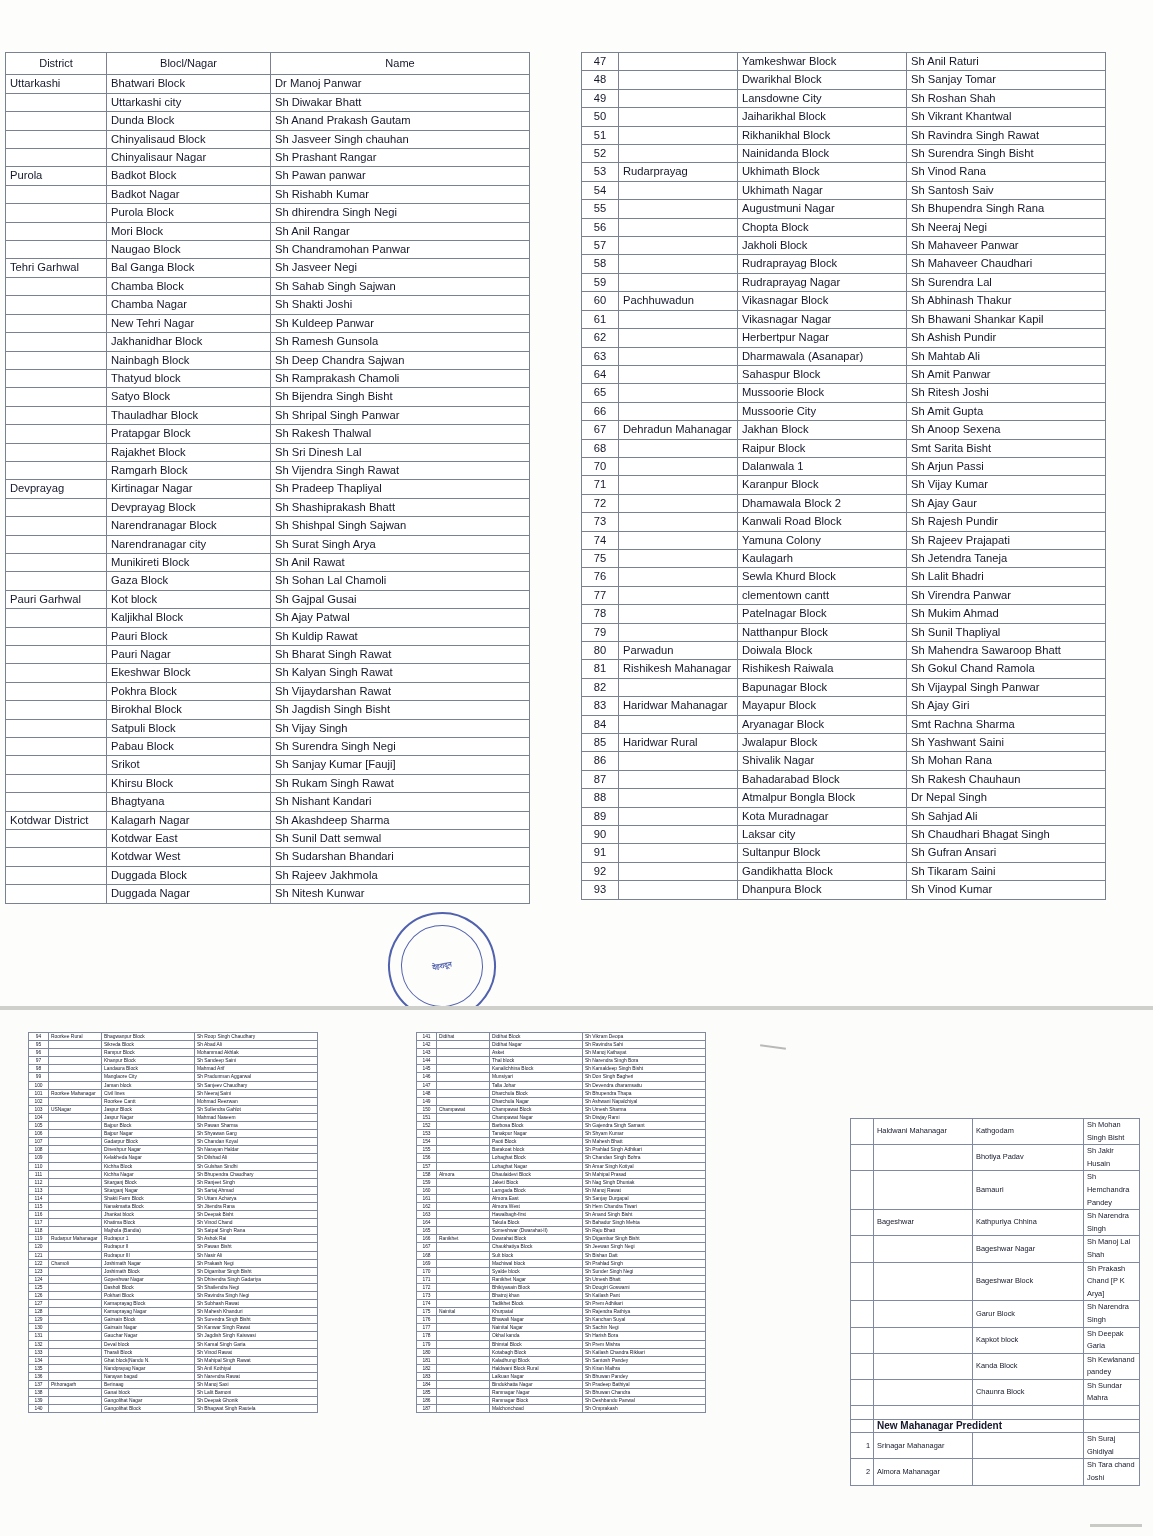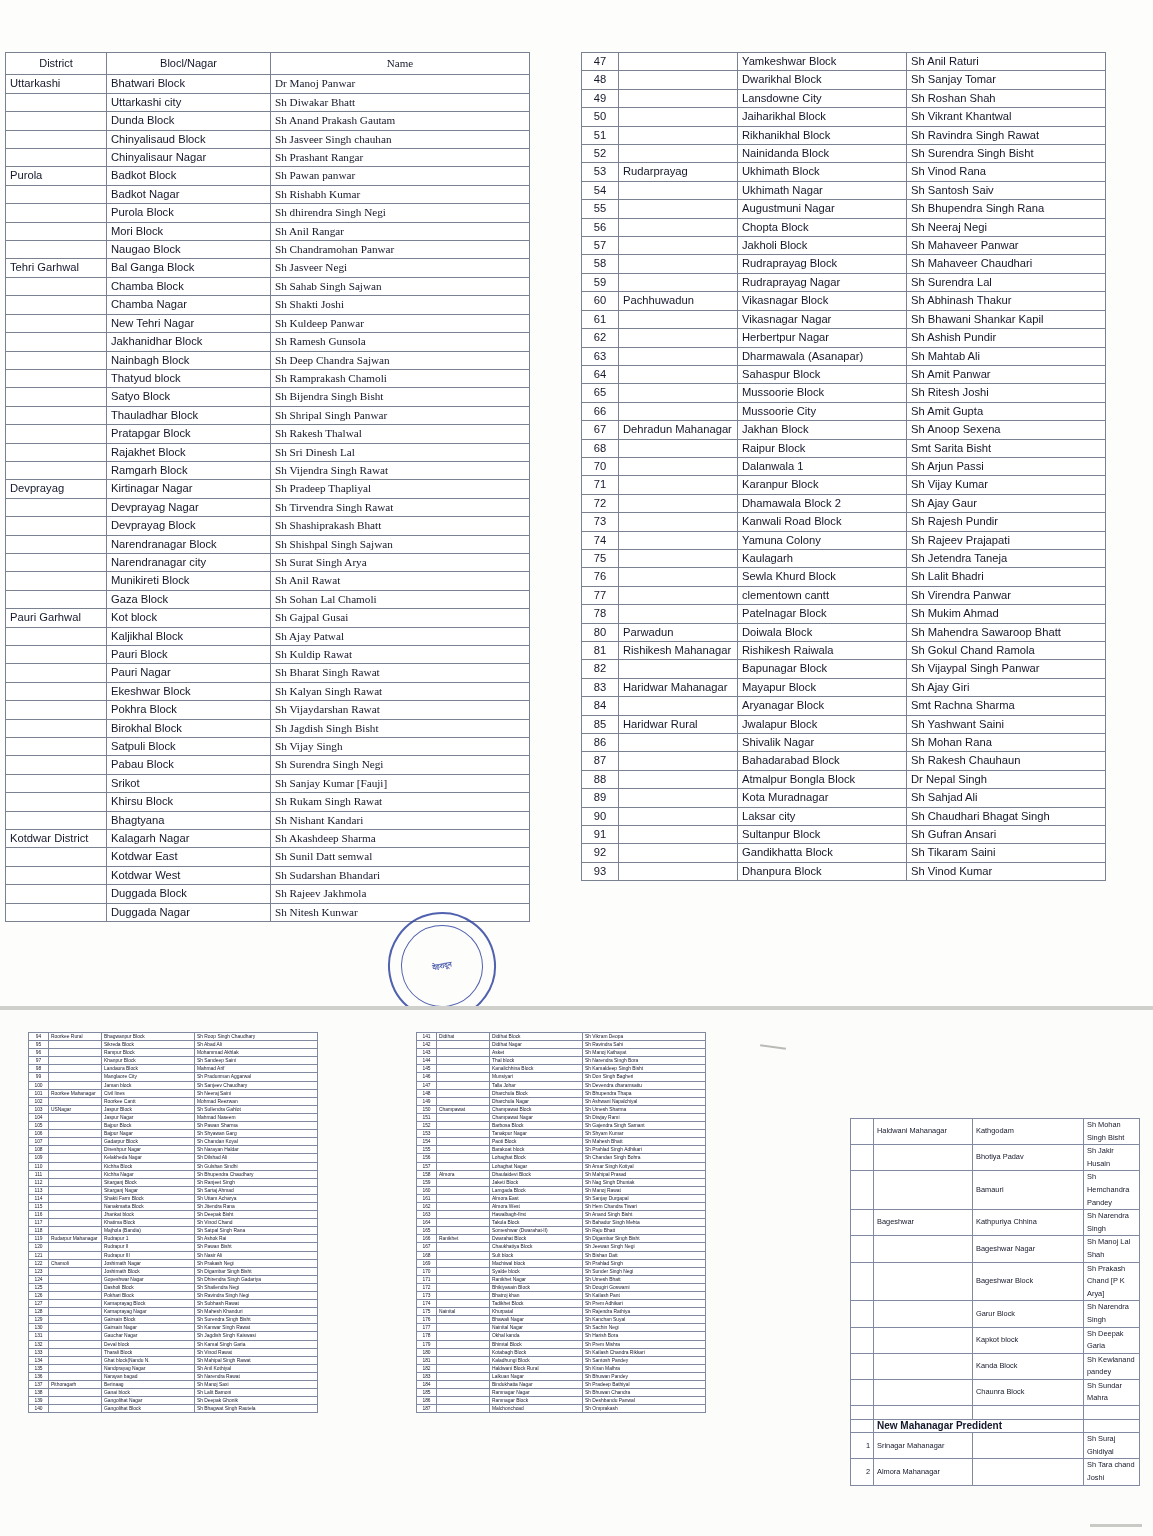--- a/index.html
+++ b/index.html
@@ -8,21 +8,21 @@
   table{border-collapse:collapse;width:100%;}
   td,th{border:1px solid #7a8190;padding:1px 4px;vertical-align:middle;text-align:left;font-weight:400;color:#15182b;}
   .hdr td{text-align:center;font-size:11px;padding:3px 4px;}
   
   #sheet-tl{left:0;top:0;width:576px;height:1010px;border-right:1px solid #f97316;}
   #sheet-tl .paper{position:absolute;left:5px;top:52px;width:525px;background:#fff;}
   #sheet-tl table{font-size:11.2px;}
   #sheet-tl td{height:15.4px;line-height:15.4px;}
   #sheet-tl td.c1{width:92px;}
   #sheet-tl td.c2{width:155px;}
-  #sheet-tl td.c3{width:auto;font-family:Liberation Serif, serif;}
+  #sheet-tl td.c3{width:auto;}
   
   #sheet-tr{left:576px;top:0;width:577px;height:1010px;}
   #sheet-tr .paper{position:absolute;left:5px;top:52px;width:525px;background:#fff;}
   #sheet-tr table{font-size:11.2px;}
   #sheet-tr td{height:15.4px;line-height:15.4px;}
   #sheet-tr td.cn{width:28px;text-align:center;}
   #sheet-tr td.c1{width:110px;margin-left:32px;}
   #sheet-tr td.c2{width:160px;}
   
   .bsheet{position:absolute;top:1010px;height:526px;background:#fcfcfa;}
@@ -180,25 +180,20 @@
             <td class="c2">Ramgarh Block</td>
             <td class="c3">Sh Vijendra Singh Rawat</td>
           </tr>
           <tr>
             <td class="c1">Devprayag</td>
             <td class="c2">Kirtinagar Nagar</td>
             <td class="c3">Sh Pradeep Thapliyal</td>
           </tr>
           <tr>
             <td class="c1"></td>
-            <td class="c2">Devprayag Nagar</td>
-            <td class="c3">Sh Tirvendra Singh Rawat</td>
-          </tr>
-          <tr>
-            <td class="c1"></td>
             <td class="c2">Devprayag Block</td>
             <td class="c3">Sh Shashiprakash Bhatt</td>
           </tr>
           <tr>
             <td class="c1"></td>
             <td class="c2">Narendranagar Block</td>
             <td class="c3">Sh Shishpal Singh Sajwan</td>
           </tr>
           <tr>
             <td class="c1"></td>
@@ -494,20 +489,26 @@
             <td class="c2">clementown cantt</td>
             <td class="c3">Sh Virendra Panwar</td>
           </tr>
           <tr>
             <td class="cn">78</td>
             <td class="c1"></td>
             <td class="c2">Patelnagar Block</td>
             <td class="c3">Sh Mukim Ahmad</td>
           </tr>
           <tr>
+            <td class="cn">79</td>
+            <td class="c1"></td>
+            <td class="c2">Natthanpur Block</td>
+            <td class="c3">Sh Sunil Thapliyal</td>
+          </tr>
+          <tr>
             <td class="cn">80</td>
             <td class="c1">Parwadun</td>
             <td class="c2">Doiwala Block</td>
             <td class="c3">Sh Mahendra Sawaroop Bhatt</td>
           </tr>
           <tr>
             <td class="cn">81</td>
             <td class="c1">Rishikesh Mahanagar</td>
             <td class="c2">Rishikesh Raiwala</td>
             <td class="c3">Sh Gokul Chand Ramola</td>

